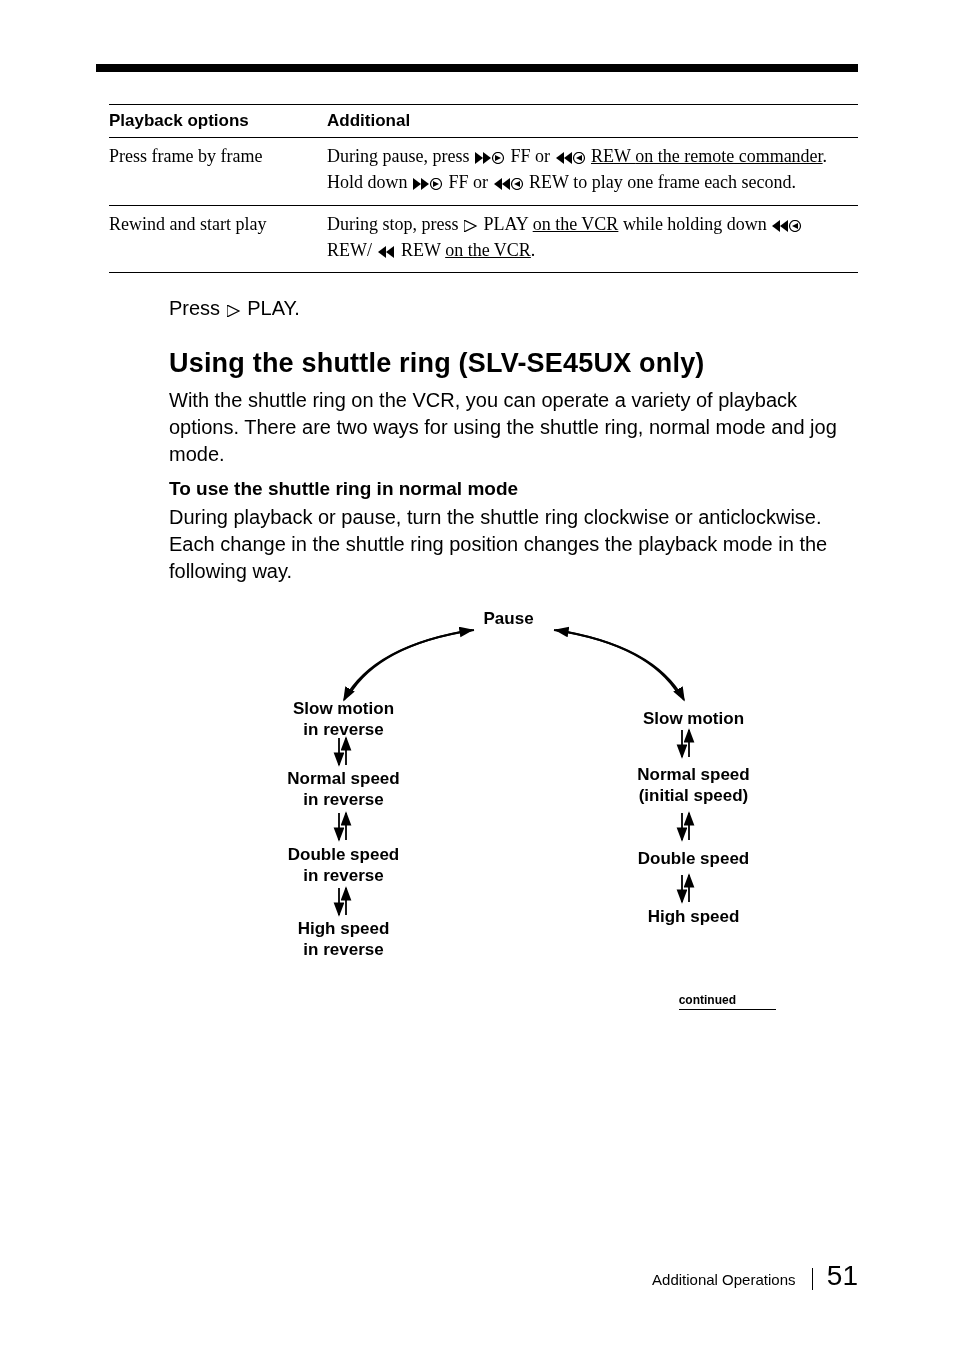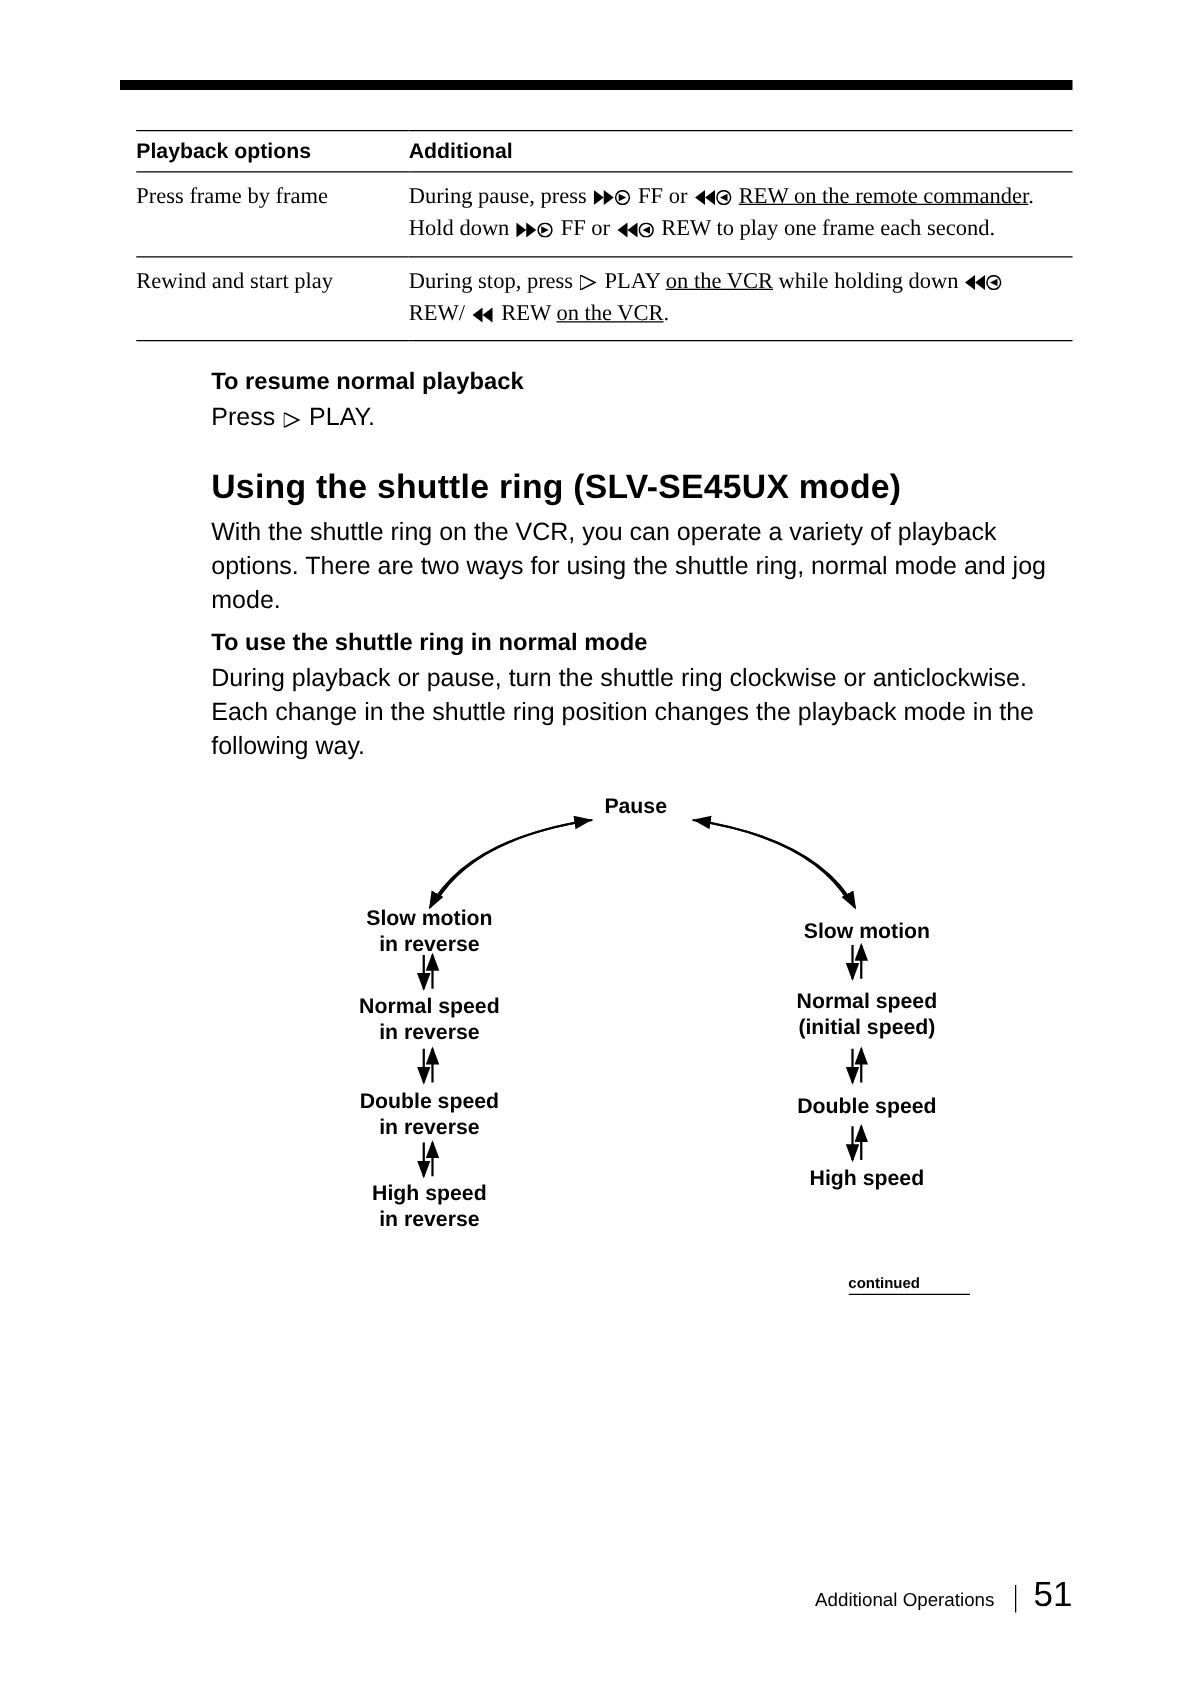--- a/index.html
+++ b/index.html
@@ -193,30 +193,29 @@
                   <polygon points="8,0 0,6 8,12" fill="#000"></polygon>
                   <polygon points="16,0 8,6 16,12" fill="#000"></polygon>
                 </svg></span>
           <span> REW </span><span class="ul">on the VCR</span><span>.</span>
         </td>
       </tr>
     </tbody>
       </table>
 
     <div class="block">
-      <h3>To resume normal playback</h3>
       <p class="body-serif">
         <span>Press </span>
         <span class="icon"><svg width="14" height="12" viewBox="0 0 14 12">
               <polygon points="0,0 12,6 0,12" fill="none" stroke="#000" stroke-width="1.2"></polygon>
             </svg></span>
         <span> PLAY.</span>
       </p>
 
-      <h2>Using the shuttle ring (SLV-SE45UX mode)</h2>
+      <h2>Using the shuttle ring (SLV-SE45UX only)</h2>
       <p class="body-serif">With the shuttle ring on the VCR, you can operate a variety of playback options. There are two ways for using the shuttle ring, normal mode and jog mode.</p>
 
       <h3 style="margin-top:10px">To use the shuttle ring in normal mode</h3>
       <p class="body-serif">During playback or pause, turn the shuttle ring clockwise or anticlockwise. Each change in the shuttle ring position changes the playback mode in the following way.</p>
 
       <div class="diagram-wrap">
         <svg width="640" height="370" style="position:absolute;top:0;left:0">
           <defs>
             <marker id="ah" markerWidth="10" markerHeight="10" refX="7" refY="3" orient="auto">
               <polygon points="0,0 8,3 0,6" fill="#000"></polygon>

